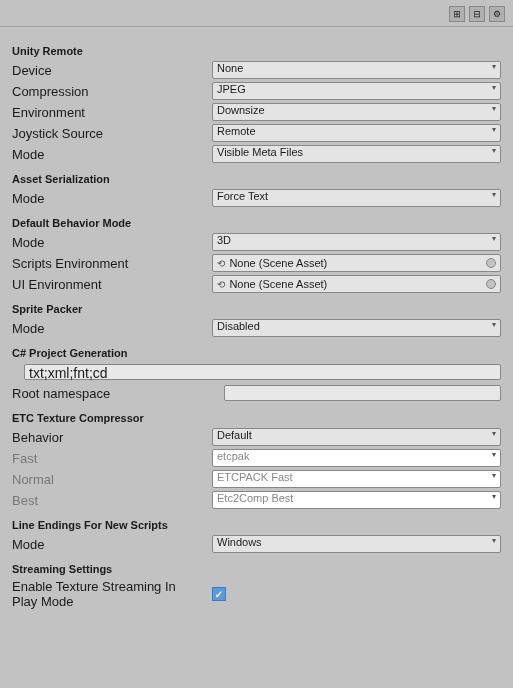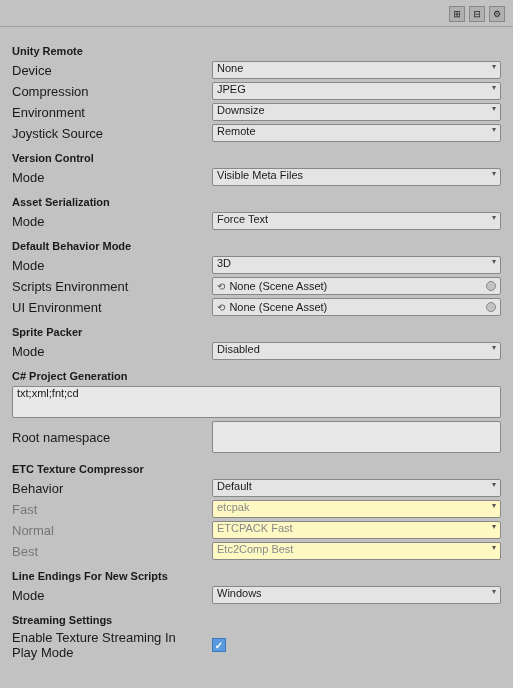--- a/index.html
+++ b/index.html
@@ -87,37 +87,38 @@
       border: 1px solid #888;
       border-radius: 2px;
       display: flex;
       justify-content: space-between;
       padding: 0 4px;
       font-size: 11px;
       cursor: pointer;
       position: relative;
     }
     .select-control.dimmed {
-      background: #fef9c3;
+      background: #ffffff;
       color: #888;
     }
     .select-arrow {
       font-size: 8px;
       color: #555;
       margin-left: 4px;
     }
     .text-input {
       width: 100%;
-      height: 32px;
+      height: 16px;
       background: #e8e8e8;
       border: 1px solid #888;
       border-radius: 2px;
       padding: 0 4px;
-      font-size: 11px;
-      color: #1a1a1a;
+      font-size: 14px;
+      color: #1a1a1a;
+      margin-left: 12px;
     }
     .scene-asset-control {
       width: 100%;
       height: 18px;
       background: #e4e4e4;
       border: 1px solid #888;
       border-radius: 2px;
       display: flex;
       align-items: center;
       padding: 0 4px;
@@ -201,21 +202,20 @@
       </div>
       <div class="field-row">
         <div class="field-label">Joystick Source</div>
         <div class="field-control">
           <div class="select-control">
             <span>Remote</span>
             <span class="select-arrow">▾</span>
           </div>
         </div>
       </div>
-      <div class="section-header">Version Control</div>
       <div class="field-row">
         <div class="field-label">Mode</div>
         <div class="field-control">
           <div class="select-control">
             <span>Visible Meta Files</span>
             <span class="select-arrow">▾</span>
           </div>
         </div>
       </div>
       <div class="section-header">Asset Serialization</div>

